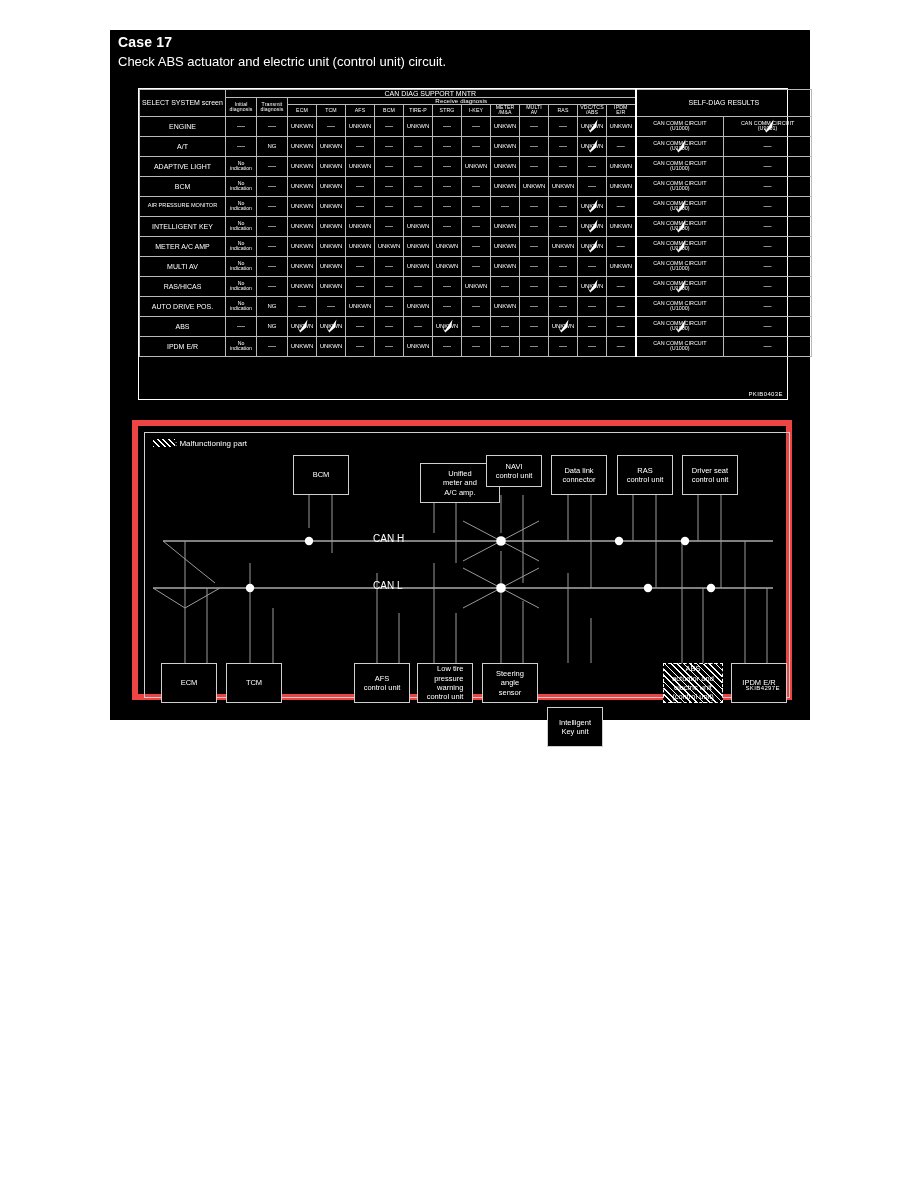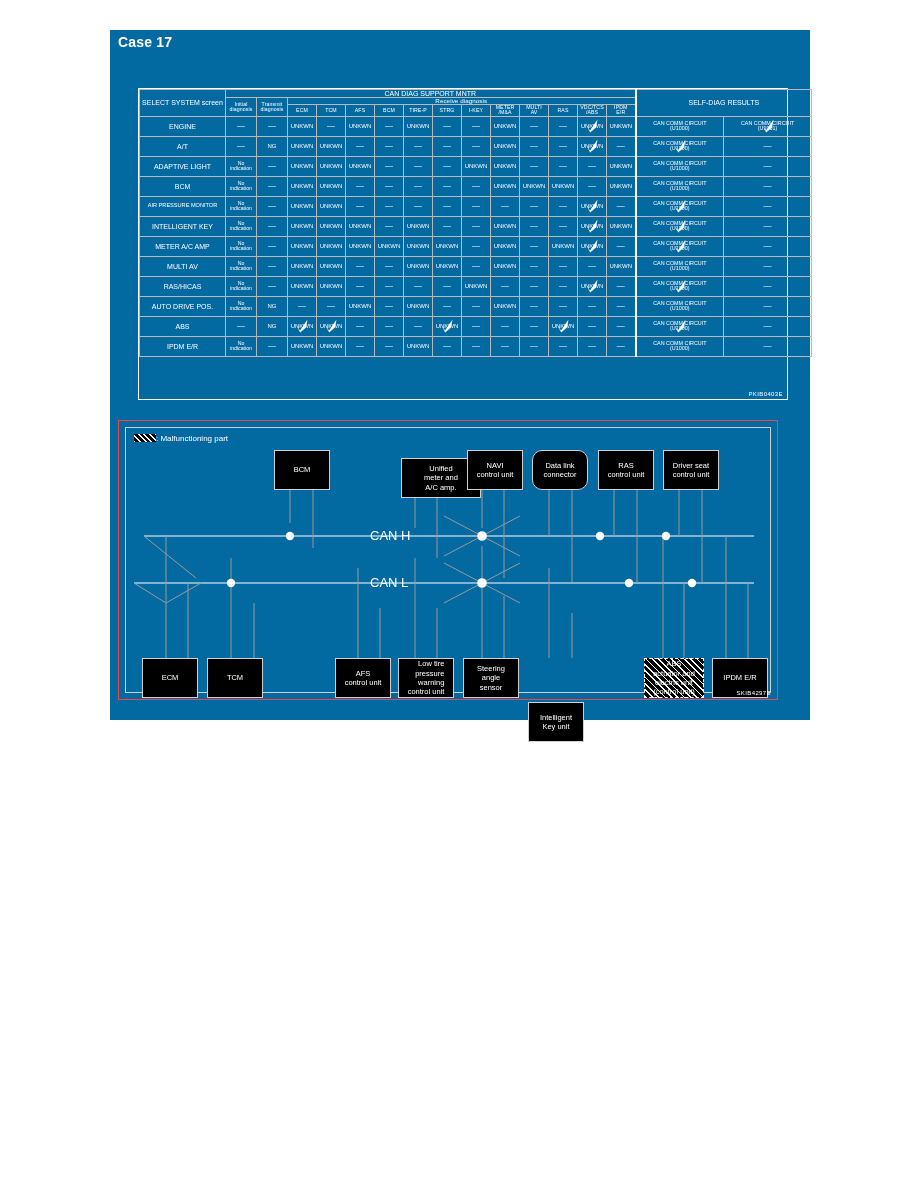--- a/index.html
+++ b/index.html
@@ -1,18 +1,18 @@
 <!DOCTYPE html>
 <html><head>
 <meta charset="utf-8">
 <style>
   html,body{margin:0;padding:0;background:#ffffff;}
   body{width:918px;height:1188px;font-family:"Liberation Sans",sans-serif;position:relative;}
   .page{position:absolute;left:0;top:0;width:918px;height:1188px;background:#ffffff;}
-  .blackarea{position:absolute;left:110px;top:30px;width:700px;height:690px;background:#0369a1;}
+  .blackarea{position:absolute;left:110px;top:30px;width:700px;height:690px;background:#000000;}
 
   
   .case-title{position:absolute;left:8px;top:4px;color:#ffffff;font-size:14px;font-weight:bold;letter-spacing:.2px;}
   .case-sub{position:absolute;left:8px;top:24px;color:#ffffff;font-size:13px;}
 
   
   .tbl-panel{position:absolute;left:28px;top:58px;width:650px;height:312px;border:1px solid #ffffff;box-sizing:border-box;}
   table.diag{border-collapse:collapse;width:648px;table-layout:fixed;color:#ffffff;}
   table.diag td,table.diag th{border:1px solid #b9b9b9;color:#ffffff;text-align:center;vertical-align:middle;
       font-weight:normal;padding:0;overflow:hidden;line-height:1.0;}
@@ -24,40 +24,41 @@
   .cell.dash{font-size:8px;}
   .two{font-size:5.2px;line-height:1.05;}
   .sd{font-size:5.4px;line-height:1.05;}
   .thick-l{border-left:2px solid #ffffff !important;}
   
   .chk{position:absolute;left:50%;top:50%;width:14px;height:14px;margin-left:-7px;margin-top:-7px;pointer-events:none;}
   .chk svg{display:block;}
   .refcode{position:absolute;color:#ffffff;font-size:6px;letter-spacing:.4px;}
 
   
-  .dia-panel{position:absolute;left:8px;top:390px;width:660px;height:280px;border:1px solid #ef4444;box-sizing:border-box;}
+  .dia-panel{position:absolute;left:22px;top:390px;width:660px;height:280px;border:6px solid #ef4444;box-sizing:border-box;}
   .dia-inner{position:absolute;left:6px;top:6px;width:646px;height:266px;border:1px solid #cfcfcf;box-sizing:border-box;}
   .legend{position:absolute;left:8px;top:6px;color:#ffffff;font-size:8px;white-space:nowrap;}
   .hatchbadge{display:inline-block;width:22px;height:8px;vertical-align:-1px;
       background:repeating-linear-gradient(45deg,#ffffff 0 1.3px,#000000 1.3px 4px);}
   .box{position:absolute;border:1px solid #cfcfcf;color:#ffffff;display:flex;align-items:center;justify-content:center;
       text-align:center;font-size:7.5px;line-height:1.25;background:#000000;box-sizing:border-box;}
   .box.hatched{background:repeating-linear-gradient(45deg,#ffffff 0 1.2px,#000000 1.2px 4.5px);
       border:1px dashed #ffffff;}
   .box.hatched span{background:transparent;}
-  .buslabel{position:absolute;color:#ffffff;font-size:13px;margin-left:16px;}
+  .buslabel{position:absolute;color:#ffffff;font-size:10px;}
   svg.wires{position:absolute;left:0;top:0;width:646px;height:266px;overflow:visible;}
 </style>
 </head>
 <body>
 
 <div class="page">
   <div class="blackarea">
 
     <div class="case-title">Case 17</div>
+    <div class="case-sub">Check ABS actuator and electric unit (control unit) circuit.</div>
 
     <div class="tbl-panel">
       <table class="diag">
         <colgroup>
           <col style="width:86px">
             <col style="width:31px">
             <col style="width:31px">
           <col style="width:29px">
             <col style="width:29px">
             <col style="width:29px">
@@ -485,24 +486,24 @@
 
         <div class="buslabel" style="left:228px;top:100px;">CAN H</div>
         <div class="buslabel" style="left:228px;top:147px;text-align:center;">CAN L</div>
 
         <div class="box" style="left:148px;top:22px;width:56px;height:40px;">
             <span>BCM</span>
           </div>
         <div class="box" style="left:275px;top:22px;width:80px;height:40px;margin-top:8px;">
             <span>Unified<br>meter and<br>A/C amp.</span>
           </div>
-        <div class="box" style="left:341px;top:22px;width:56px;height:40px;">
+        <div class="box" style="left:341px;top:22px;width:56px;height:32px;">
             <span>NAVI<br>control unit</span>
           </div>
-        <div class="box" style="left:406px;top:22px;width:56px;height:40px;border-radius:10px;">
+        <div class="box" style="left:406px;top:22px;width:56px;height:40px;">
             <span>Data link<br>connector</span>
           </div>
         <div class="box" style="left:472px;top:22px;width:56px;height:40px;">
             <span>RAS<br>control unit</span>
           </div>
         <div class="box" style="left:537px;top:22px;width:56px;height:40px;">
             <span>Driver seat<br>control unit</span>
           </div>
 
         <div class="box" style="left:16px;top:230px;width:56px;height:40px;">

